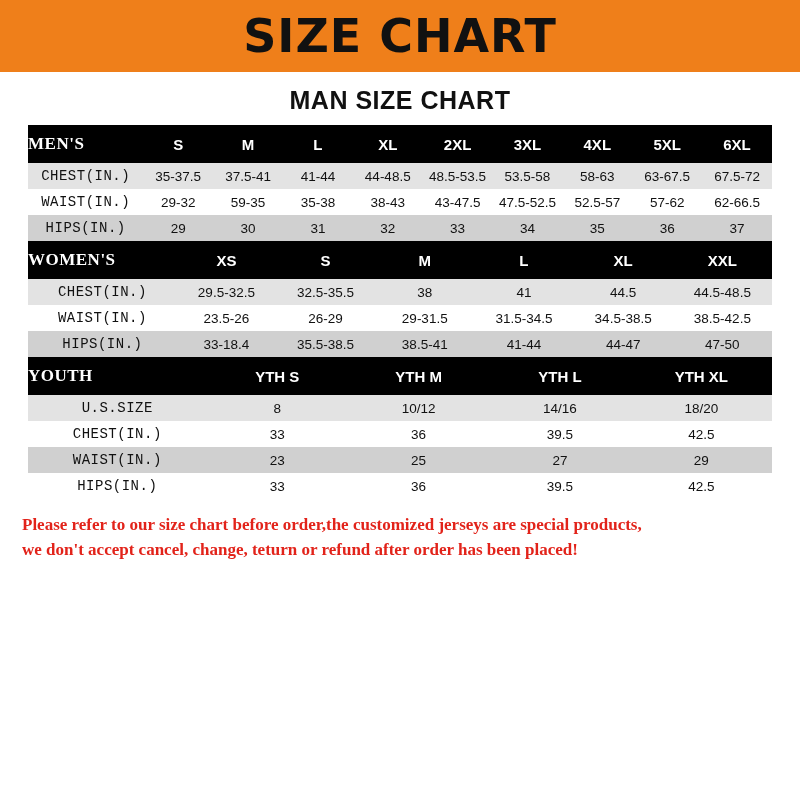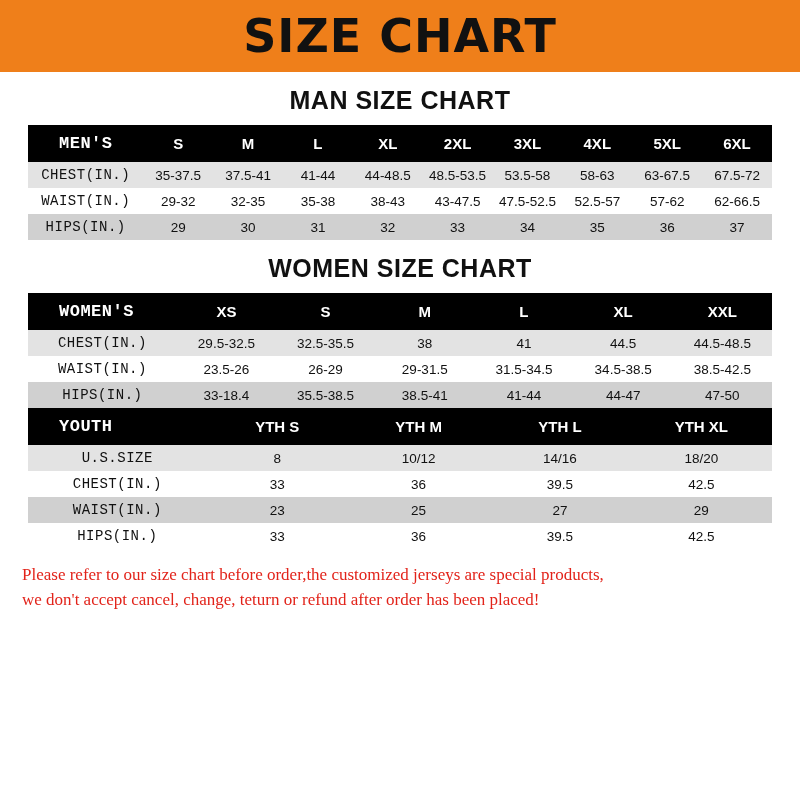--- a/index.html
+++ b/index.html
@@ -66,25 +66,25 @@
   table.sizetable thead tr {
     background: #000000;
   }
   table.sizetable thead th {
     color: #ffffff;
     font-weight: bold;
     font-size: 15px;
     padding: 9px 1px;
   }
   table.sizetable thead th.rowhead {
-    font-family: Liberation Mono, monospace;
+    font-family: Liberation Serif, serif;
     font-size: 17px;
     letter-spacing: 0.5px;
     text-align: left;
-    padding-left: 31px;
+    padding-left: 0;
   }
   table.sizetable tbody td.rowhead {
     font-family: Liberation Mono, monospace;
     font-size: 14px;
     letter-spacing: 0.5px;
     text-align: center;
   }
   tr.rowA { background: #e3e3e3; }
   tr.rowB { background: #ffffff; }
   tr.rowC { background: #d0d0d0; }
@@ -96,21 +96,21 @@
 
   
   .note {
     margin-top: 14px;
     padding: 0 22px;
     color: #e2231a;
     font-size: 17px;
     line-height: 1.45;
     font-family: "Liberation Serif", serif;
   }
-  .note div { white-space: nowrap; }
+  .note div { white-space: nowrap; font-weight: bold; }
 </style>
 </head>
 <body>
 
 <div class="page">
 
   <div class="banner">
     <div class="banner-title">SIZE CHART</div>
   </div>
 
@@ -143,21 +143,21 @@
           <td>44-48.5</td>
           <td>48.5-53.5</td>
           <td>53.5-58</td>
           <td>58-63</td>
           <td>63-67.5</td>
           <td>67.5-72</td>
         </tr>
         <tr class="rowB">
           <td class="rowhead">WAIST(IN.)</td>
           <td>29-32</td>
-          <td>32-35</td>
+          <td>59-35</td>
           <td>35-38</td>
           <td>38-43</td>
           <td>43-47.5</td>
           <td>47.5-52.5</td>
           <td>52.5-57</td>
           <td>57-62</td>
           <td>62-66.5</td>
         </tr>
         <tr class="rowC">
           <td class="rowhead">HIPS(IN.)</td>
@@ -169,21 +169,20 @@
           <td>34</td>
           <td>35</td>
           <td>36</td>
           <td>37</td>
         </tr>
       </tbody>
     </table>
   </div>
 
   <div class="section">
-    <div class="section-title">WOMEN SIZE CHART</div>
     <table class="sizetable women-tbl">
       <colgroup>
           <col class="c0">
         </colgroup>
       <thead>
         <tr>
           <th class="rowhead">WOMEN'S</th>
           <th>XS</th>
           <th>S</th>
           <th>M</th>

